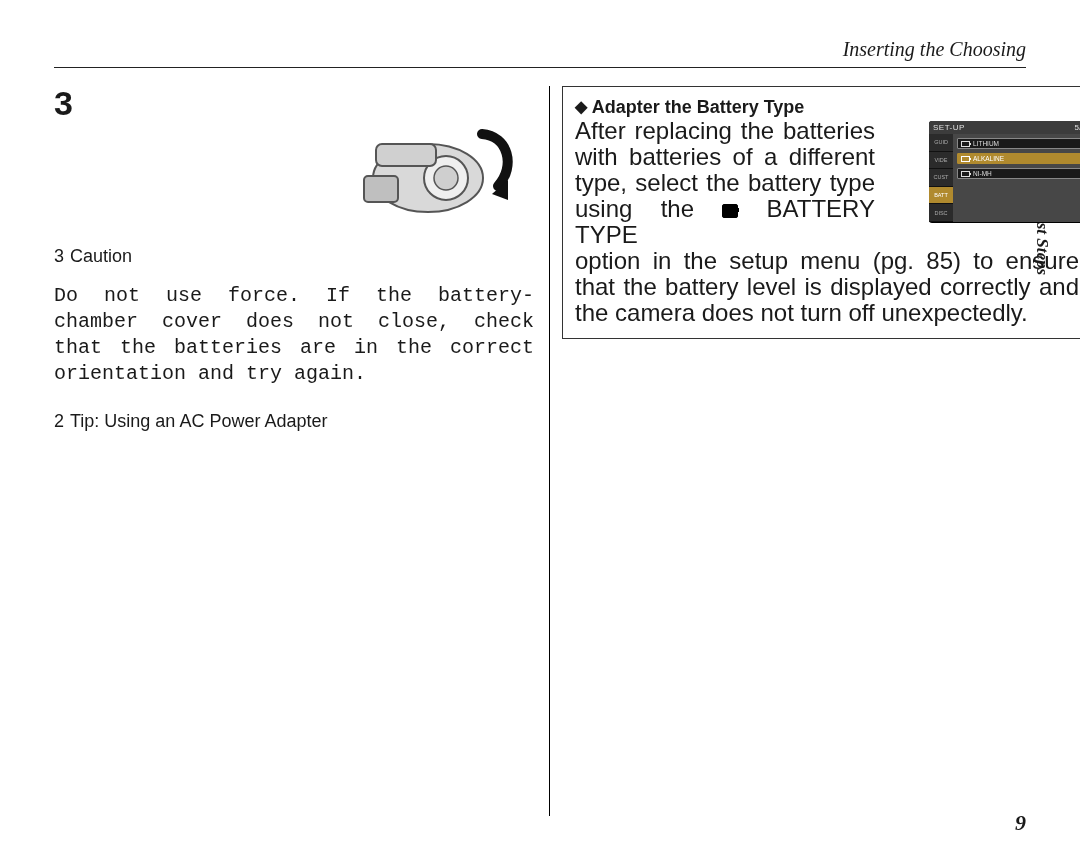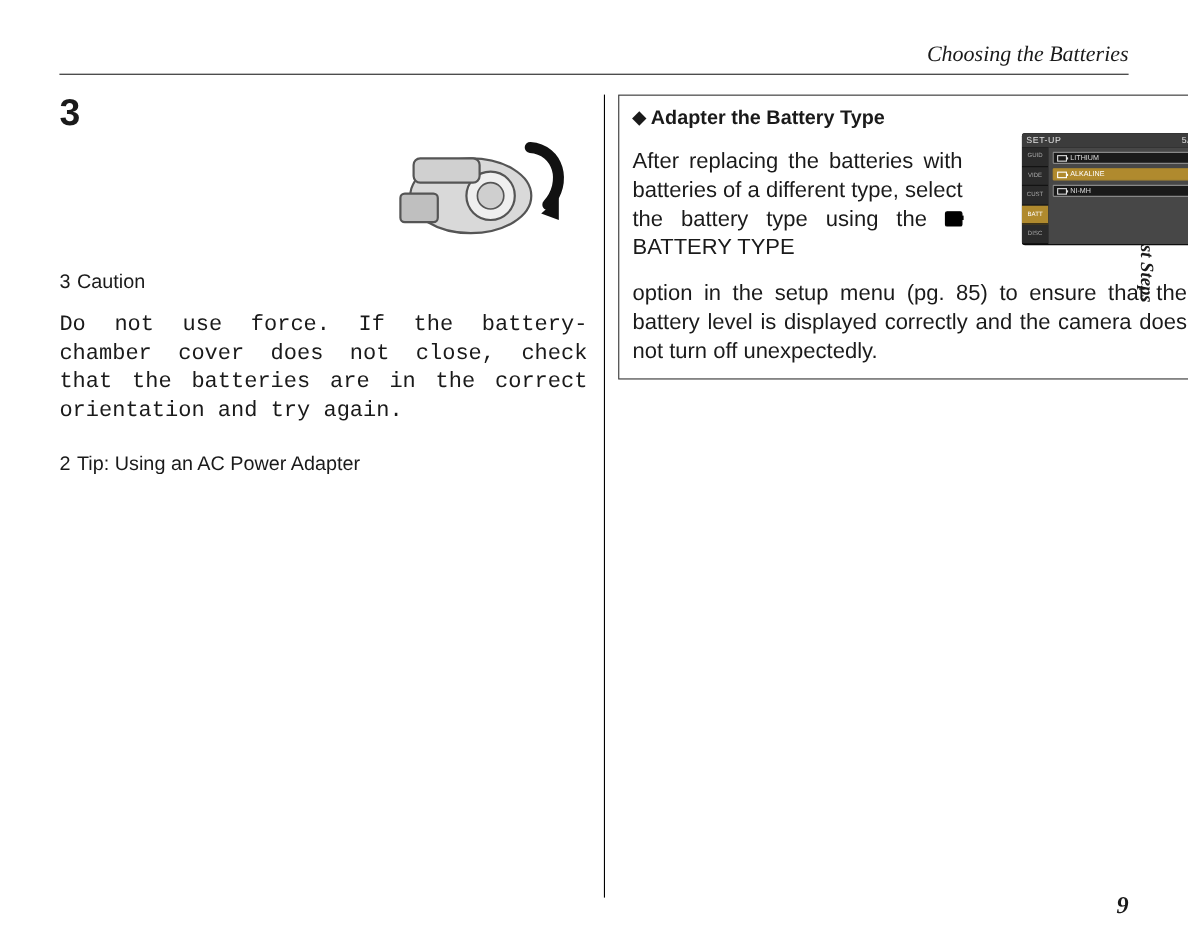--- a/index.html
+++ b/index.html
@@ -114,22 +114,22 @@
   }
   .panel-title {
     font-size: 18px;
     font-weight: 700;
   }
   .panel-title .dot {
     font-size: 16px;
     vertical-align: 1px;
   }
   .panel-body {
-    margin-top: 16px;
-    font-size: 20px;
+    margin-top: 0;
+    font-size: 24px;
     line-height: 26px;
     text-align: justify;
     width: 300px;
   }
   .panel-body-wide {
     width: 100%;
   }
   
   .menu-shot {
     position: absolute;
@@ -247,21 +247,21 @@
   }
   .bt-icon::after{
     content:"";
     position:absolute;right:-2px;top:3px;width:2px;height:4px;background:#000;
   }
 </style>
 </head>
 <body>
 
 <div class="page">
-  <div class="running-header">Choosing the Batteries</div>
+  <div class="running-header">Inserting the Choosing</div>
   <hr class="hr-top">
 
   <div class="side-tab"></div>
   <div class="side-label">First Steps</div>
 
   <div class="content">
     <div class="column-divider"></div>
 
     <div class="colL">
       <div class="step-num">3</div>

